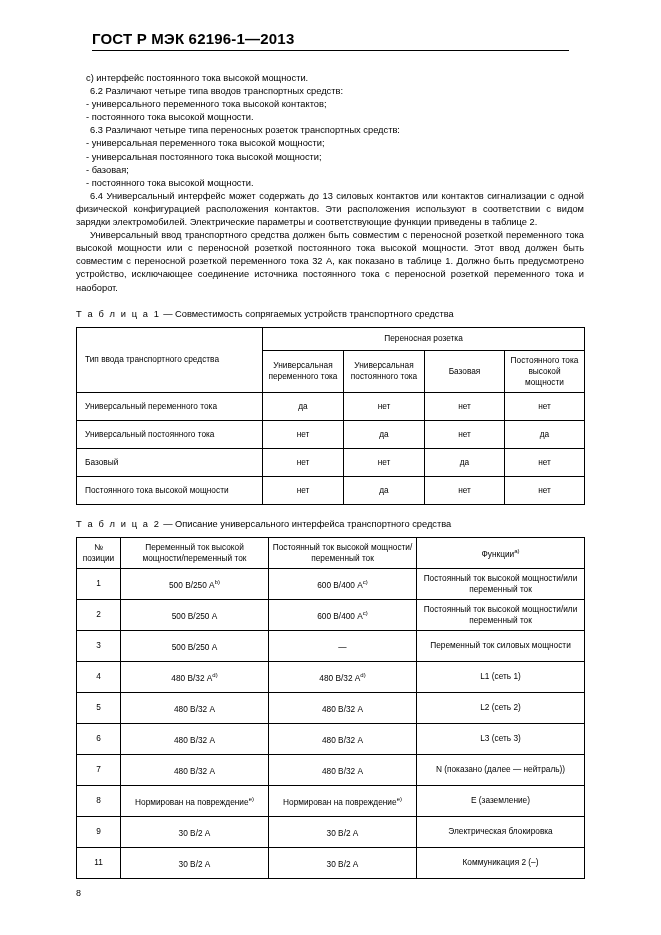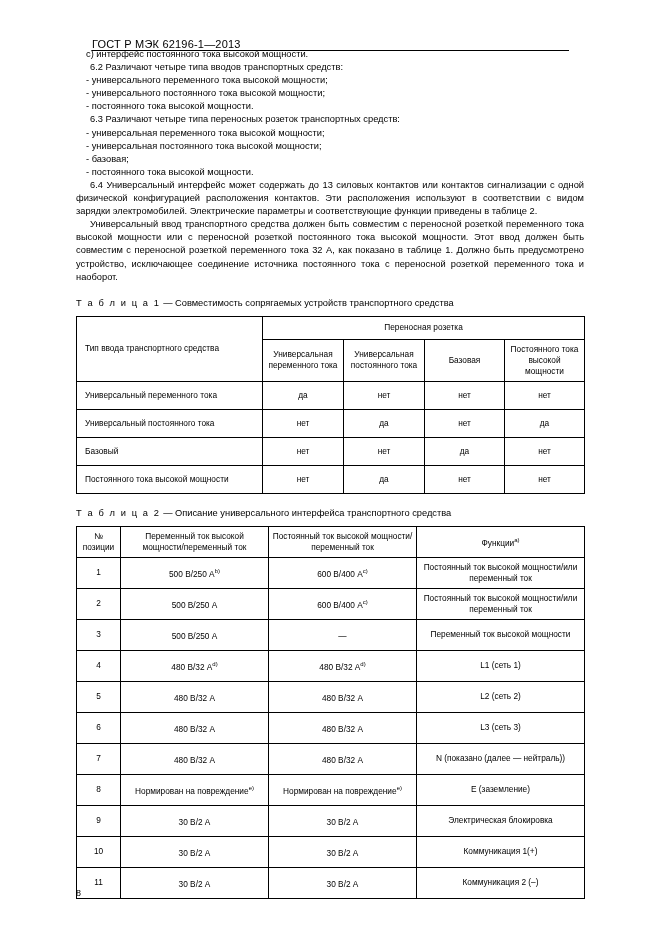--- a/index.html
+++ b/index.html
@@ -14,38 +14,38 @@
   .page {
     position: relative;
     width: 661px;
     height: 935px;
     background: #ffffff;
     box-sizing: border-box;
     overflow: hidden;
   }
   .header {
     position: absolute;
-    top: 38px;
+    top: 30px;
     left: 92px;
-    font-size: 11px;
-    font-weight: normal;
+    font-size: 15px;
+    font-weight: bold;
     letter-spacing: 0.2px;
   }
   .hrule {
     position: absolute;
     left: 92px;
     top: 50px;
     width: 477px;
     height: 1px;
     background: #000000;
   }
   .content {
     position: absolute;
     left: 76px;
-    top: 48px;
+    top: 72px;
     width: 508px;
   }
   .para {
     font-size: 9.3px;
     line-height: 13.1px;
     text-align: justify;
     margin: 0;
   }
   .para.indent {
     text-indent: 14px;
@@ -109,22 +109,21 @@
 
 <div class="page">
 
   <div class="header">ГОСТ Р МЭК 62196-1—2013</div>
   <div class="hrule"></div>
 
   <div class="content">
 
     <p class="para hang">c) интерфейс постоянного тока высокой мощности.</p>
     <p class="para indent">6.2 Различают четыре типа вводов транспортных средств:</p>
-    <p class="para hang">- универсального переменного тока высокой мощности;</p>
-    <p class="para hang">- универсального постоянного тока высокой мощности;</p>
+    <p class="para hang">- универсального переменного тока высокой контактов;</p>
     <p class="para hang">- постоянного тока высокой мощности.</p>
     <p class="para indent">6.3 Различают четыре типа переносных розеток транспортных средств:</p>
     <p class="para hang">- универсальная переменного тока высокой мощности;</p>
     <p class="para hang">- универсальная постоянного тока высокой мощности;</p>
     <p class="para hang">- базовая;</p>
     <p class="para hang">- постоянного тока высокой мощности.</p>
     <p class="para indent">6.4 Универсальный интерфейс может содержать до 13 силовых контактов или контактов сигнализации с одной физической конфигурацией расположения контактов. Эти расположения используют в соответствии с видом зарядки электромобилей. Электрические параметры и соответствующие функции приведены в таблице 2.</p>
     <p class="para indent">Универсальный ввод транспортного средства должен быть совместим с переносной розеткой переменного тока высокой мощности или с переносной розеткой постоянного тока высокой мощности. Этот ввод должен быть совместим с переносной розеткой переменного тока 32 А, как показано в таблице 1. Должно быть предусмотрено устройство, исключающее соединение источника постоянного тока с переносной розеткой переменного тока и наоборот.</p>
 
     <div class="spacer14"></div>
@@ -213,21 +212,21 @@
         <tr>
           <td>2</td>
           <td><span>500 В/250 А</span><span class="sup"></span></td>
           <td><span>600 В/400 А</span><span class="sup">c)</span></td>
           <td>Постоянный ток высокой мощности/или переменный ток</td>
         </tr>
         <tr>
           <td>3</td>
           <td><span>500 В/250 А</span><span class="sup"></span></td>
           <td><span>—</span><span class="sup"></span></td>
-          <td>Переменный ток высокой мощности</td>
+          <td>Переменный ток силовых мощности</td>
         </tr>
         <tr>
           <td>4</td>
           <td><span>480 В/32 А</span><span class="sup">d)</span></td>
           <td><span>480 В/32 А</span><span class="sup">d)</span></td>
           <td>L1 (сеть 1)</td>
         </tr>
         <tr>
           <td>5</td>
           <td><span>480 В/32 А</span><span class="sup"></span></td>
@@ -252,26 +251,20 @@
           <td><span>Нормирован на повреждение</span><span class="sup">e)</span></td>
           <td>E (заземление)</td>
         </tr>
         <tr>
           <td>9</td>
           <td><span>30 В/2 А</span><span class="sup"></span></td>
           <td><span>30 В/2 А</span><span class="sup"></span></td>
           <td>Электрическая блокировка</td>
         </tr>
         <tr>
-          <td>10</td>
-          <td><span>30 В/2 А</span><span class="sup"></span></td>
-          <td><span>30 В/2 А</span><span class="sup"></span></td>
-          <td>Коммуникация 1(+)</td>
-        </tr>
-        <tr>
           <td>11</td>
           <td><span>30 В/2 А</span><span class="sup"></span></td>
           <td><span>30 В/2 А</span><span class="sup"></span></td>
           <td>Коммуникация 2 (–)</td>
         </tr>
       </tbody>
     </table>
 
   </div>
 

